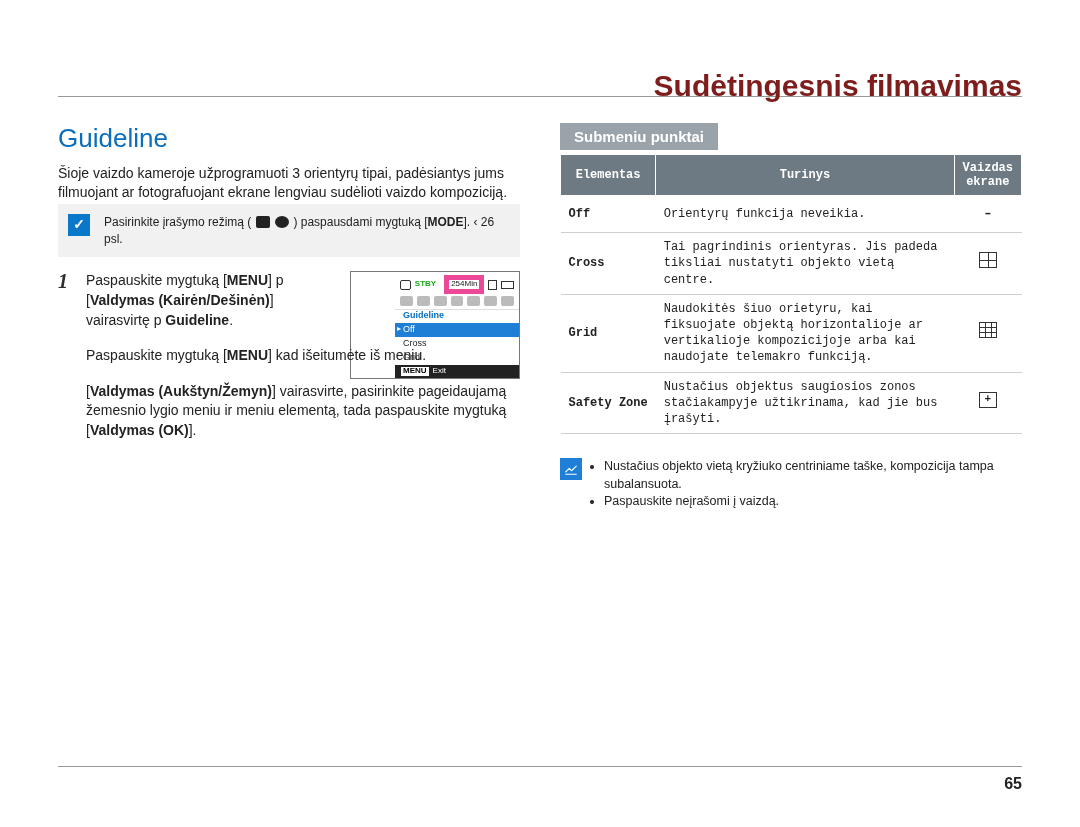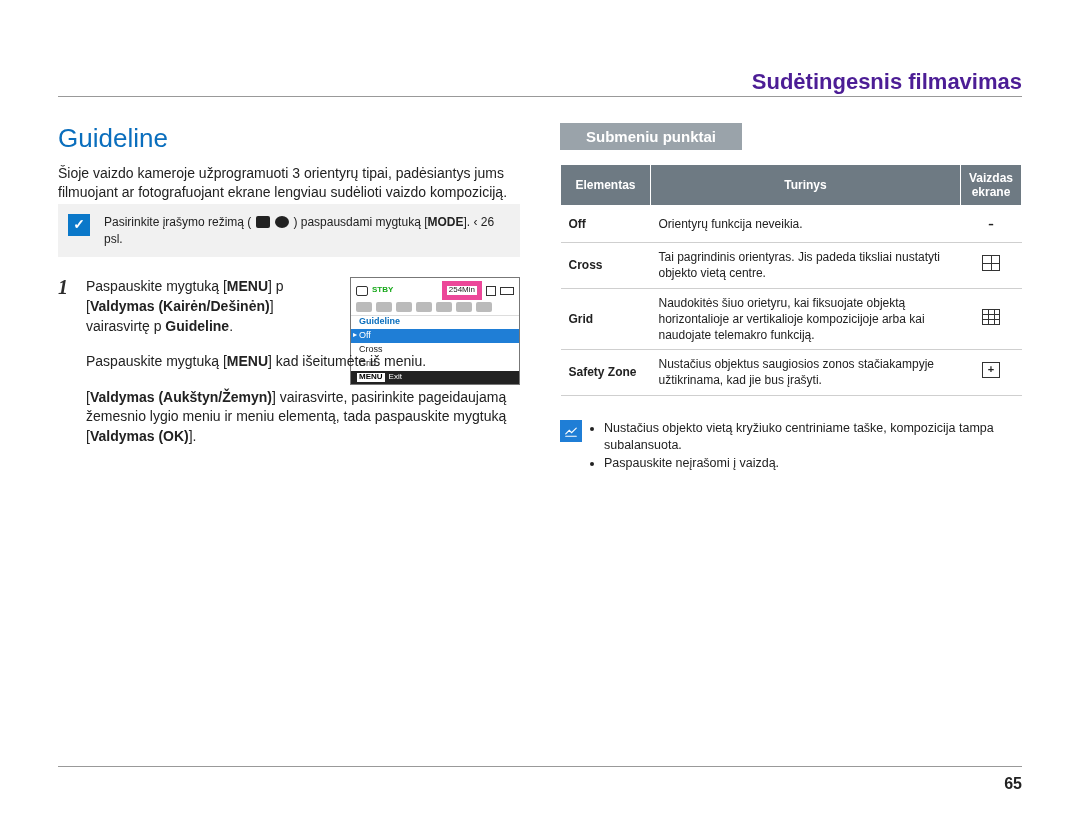--- a/index.html
+++ b/index.html
@@ -16,23 +16,23 @@
   }
   .rule-top {
     border-top: 1px solid #999;
     margin-top: 46px;
     position: relative;
   }
   .header-title {
     position: absolute;
     right: 0;
     top: -28px;
-    font-size: 22px;
-    font-weight: bold;
-    color: #4c1d95;
+    font-size: 30px;
+    font-weight: bold;
+    color: #7f1d1d;
   }
   .columns {
     display: flex;
     gap: 40px;
     margin-top: 26px;
   }
   .col { flex: 1; min-width: 0; }
   .h-guideline {
     color: #0a6ebd;
     font-size: 26px;
@@ -43,21 +43,21 @@
     font-size: 14px;
     line-height: 1.35;
     margin-bottom: 2px;
   }
   .tipbox {
     background: #f1f1f1;
     padding: 10px 8px 10px 46px;
     font-size: 12px;
     line-height: 1.4;
     position: relative;
-    margin-bottom: 20px;
+    margin-bottom: 14px;
   }
   .tip-icon {
     position: absolute;
     left: 10px;
     top: 10px;
     width: 22px;
     height: 22px;
     background: #0a78c9;
     display: flex;
     align-items: center;
@@ -106,20 +106,21 @@
   
   .lcd {
     position: absolute;
     right: 0;
     top: 0;
     width: 170px;
     background: #fff;
     border: 1px solid #777;
     font-size: 8px;
     line-height: 1.1;
+    padding-left: 44px;
   }
   .lcd-top {
     display: flex;
     align-items: center;
     gap: 4px;
     padding: 3px 5px 2px 5px;
   }
   .lcd-top .rec { width: 12px; height: 10px; border: 1px solid #333; border-radius: 2px; }
   .lcd-top .stby { color: #17a81a; font-weight: bold; }
   .lcd-top .sp { flex: 1; }
@@ -166,28 +167,29 @@
     align-items: center;
   }
   .lcd-foot .tag { background: #fff; color: #000; padding: 0 2px; font-weight: bold; }
 
   
   .sub-head {
     background: #9aa3aa;
     color: #fff;
     font-weight: bold;
     font-size: 15px;
-    padding: 5px 26px;
+    padding: 5px 14px;
     display: inline-block;
-    margin-bottom: 14px;
+    margin-bottom: 4px;
   }
   table.subtable {
     width: 100%;
     border-collapse: collapse;
     font-size: 12px;
+    font-family: Liberation Mono, monospace;
   }
   table.subtable th {
     background: #6e7a83;
     color: #fff;
     font-weight: bold;
     padding: 6px 8px;
     border: 1px solid #fff;
     text-align: center;
   }
   table.subtable td {

